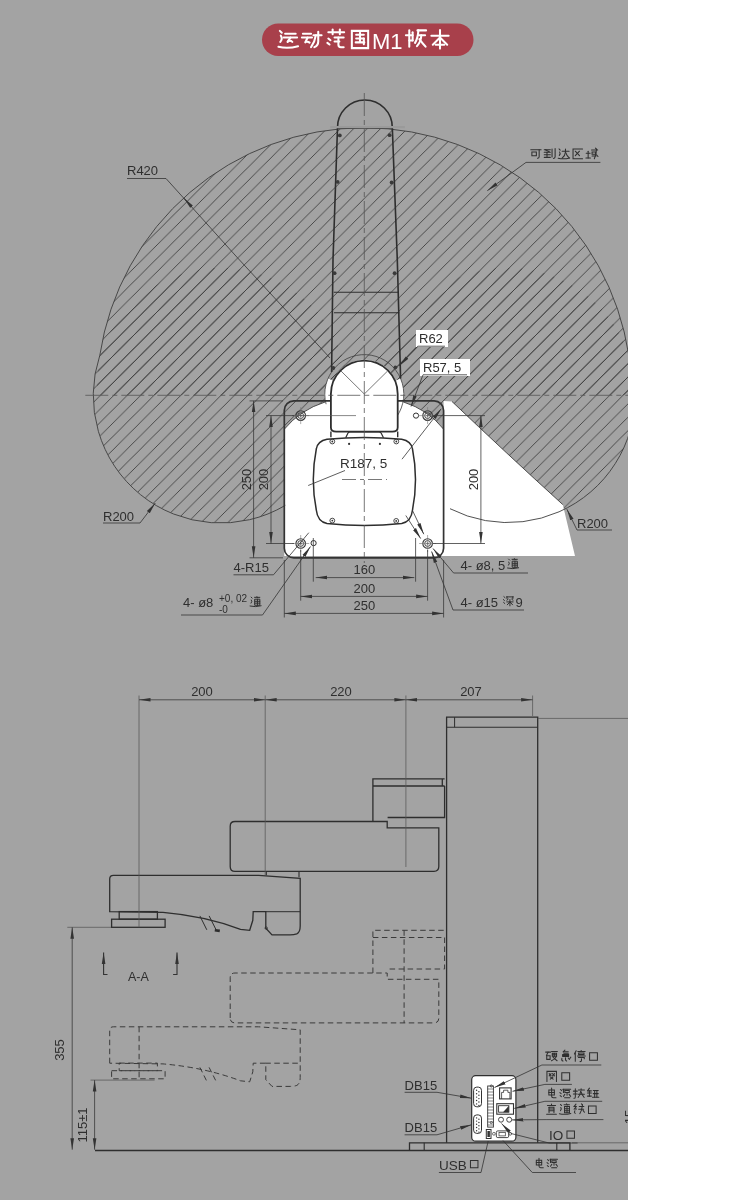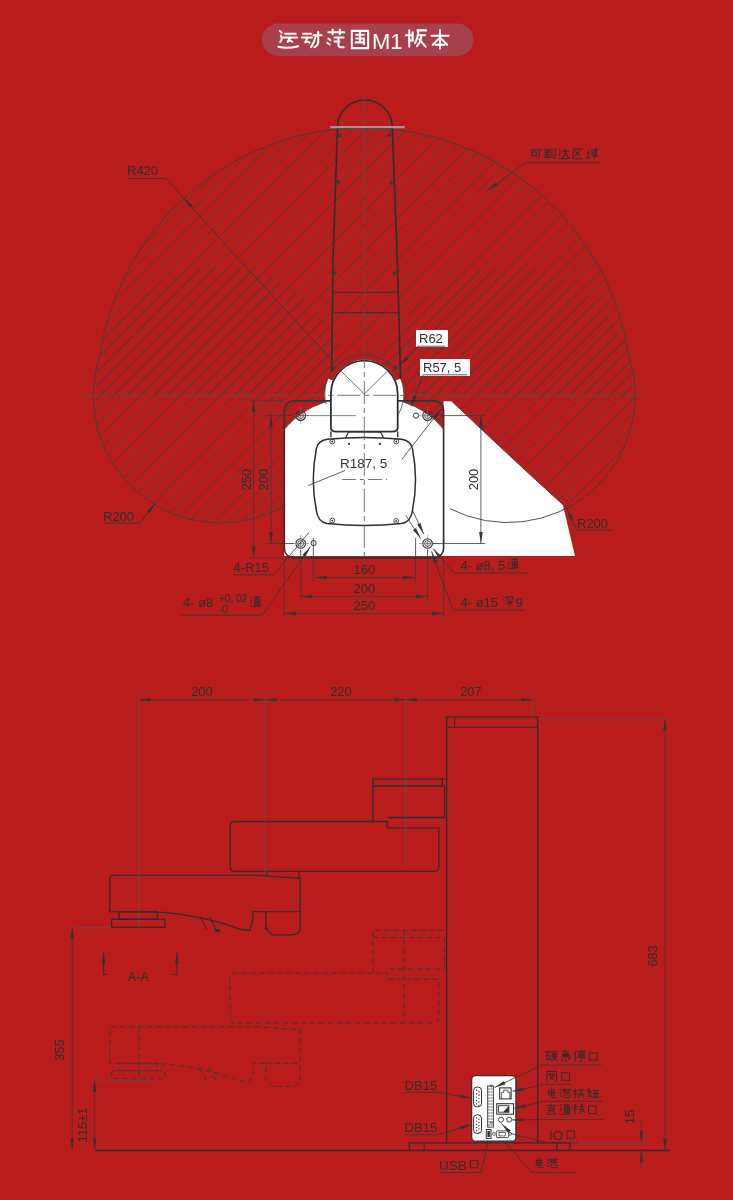--- a/index.html
+++ b/index.html
@@ -1,16 +1,16 @@
 <!DOCTYPE html>
 <html><head>
 <meta charset="utf-8">
 <style>
 html,body{margin:0;padding:0;background:#ffffff;}
-#page{position:relative;width:733px;height:1200px;background:#b91c1c;overflow:hidden;}
+#page{position:relative;width:628px;height:1200px;background:#a3a3a3;overflow:hidden;}
 svg{position:absolute;top:0;left:0;}
 .t{font-family:"Liberation Sans",sans-serif;fill:#2f2f2f;}
 </style>
 </head>
 <body>
 <div id="page">
 <svg width="733" height="1200" viewBox="0 0 733 1200">
 <defs>
 <pattern id="hatch" width="13.4" height="13.4" patternUnits="userSpaceOnUse">
 <path d="M-3,16.4 L16.4,-3 M-3,29.8 L29.8,-3" stroke="#3f3f3f" stroke-width="0.9" fill="none"></path>

